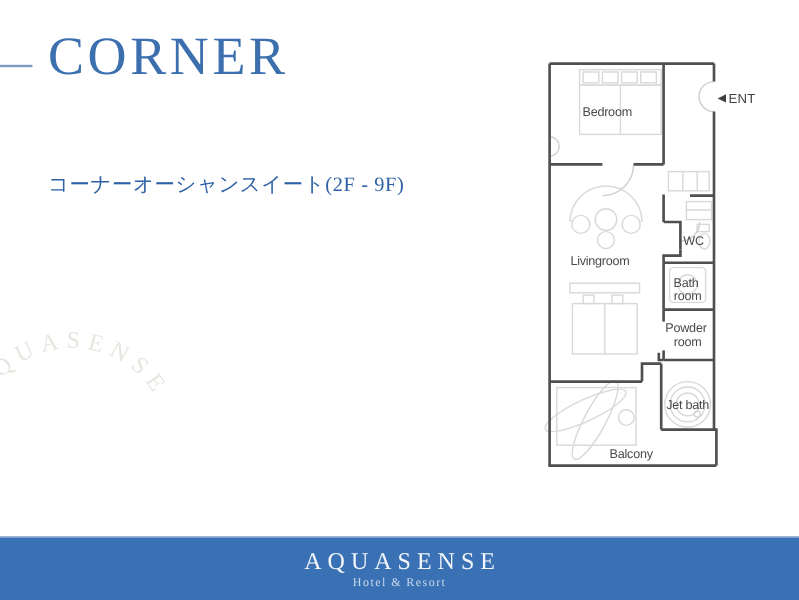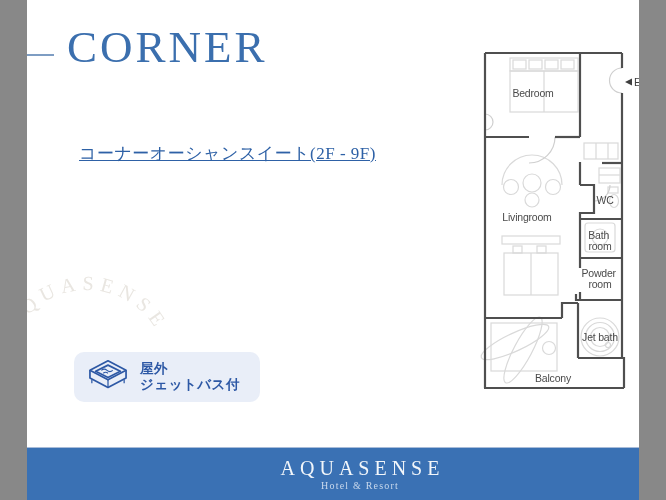--- a/index.html
+++ b/index.html
@@ -14,42 +14,41 @@
     --footer-tagline:#c9d9ed;
     --plan-wall:#4f4f4f;
     --plan-light:#d9d9d9;
     --plan-label:#4a4a4a;
     --watermark-color:#e9e6e1;
   }
   *{margin:0;padding:0;box-sizing:border-box;}
   html,body{background:#888;}
   .page{
     position:relative;
-    width:612px;height:500px;
+    width:666px;height:500px;
     background:#ffffff;
     overflow:hidden;
     font-family:"Liberation Serif", serif;
     margin:0 auto;
   }
   .dash{
     position:absolute;left:0;top:54px;width:27px;height:2px;
     background:var(--dash-color);
   }
   .title{
     position:absolute;left:40px;top:24px;
     font-size:45px;line-height:47px;font-weight:400;
     letter-spacing:3px;word-spacing:9px;
     color:var(--accent-blue);
   }
   .title span{display:block;}
   .subtitle{
-    position:absolute;left:52px;top:142px;
+    position:absolute;left:40px;top:142px;
     font-size:17px;letter-spacing:0.5px;
     color:var(--subtitle-blue);
-    text-decoration:underline;
   }
   .details{
     position:absolute;left:43px;top:180px;
     font-size:15.5px;line-height:28.8px;letter-spacing:0.8px;
     color:var(--text-dark);
   }
   .badge{
     position:absolute;left:47px;top:352px;
     width:186px;height:50px;border-radius:10px;
     background:var(--badge-bg);
@@ -116,37 +115,20 @@
 
   <svg class="watermark" viewBox="0 0 210 200">
     <defs>
       <path id="wm-arc" d="M -20,130 A 80,80 0 0 1 140,130" fill="none"></path>
     </defs>
     <text text-anchor="middle">
       <textPath href="#wm-arc" startOffset="50%">AQUASENSE</textPath>
     </text>
   </svg>
 
-  <div class="badge">
-    <svg class="badge-icon" viewBox="0 0 44 40">
-      <g fill="none" stroke="var(--badge-blue)" stroke-width="1.8" stroke-linejoin="round">
-        <polygon points="22,3 41,13 22,23 3,13"></polygon>
-        <polygon points="22,7.5 35,14 22,20.5 9,14"></polygon>
-        <path d="M3,13 V21 L22,31 L41,21 V13"></path>
-        <path d="M22,23 V31" stroke-width="1.3"></path>
-        <path d="M5,22.5 L5,26.5 M39,22.5 L39,26.5" stroke-width="1.3"></path>
-        <path d="M15,13 q3,-2.5 6,0 q3,2.5 6,0" stroke-width="1.2"></path>
-        <path d="M17,16 q2.5,-2 5,0" stroke-width="1.2"></path>
-      </g>
-    </svg>
-    <div class="badge-text">
-      <div>屋外</div>
-      <div>ジェットバス付</div>
-    </div>
-  </div>
 
   <svg class="floorplan" viewBox="0 0 226 360">
 
     <g>
 
       <rect class="fp-furn" x="43" y="18" width="68" height="13"></rect>
       <rect class="fp-furn" x="46" y="20" width="13" height="9"></rect>
       <rect class="fp-furn" x="62" y="20" width="13" height="9"></rect>
       <rect class="fp-furn" x="78" y="20" width="13" height="9"></rect>
       <rect class="fp-furn" x="94" y="20" width="13" height="9"></rect>

